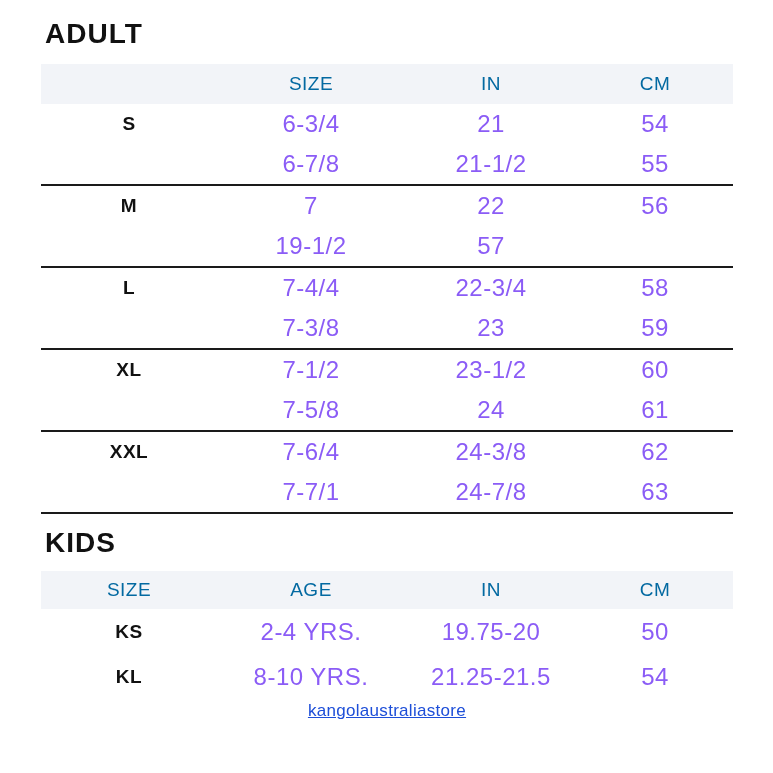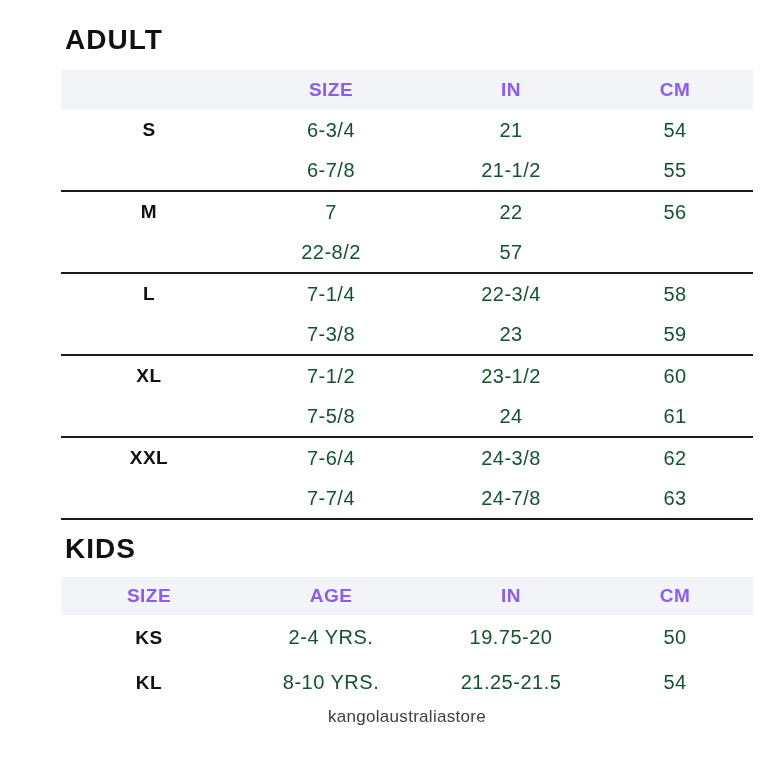--- a/index.html
+++ b/index.html
@@ -4,21 +4,21 @@
 <style>
   * { box-sizing: border-box; }
   html, body { margin: 0; padding: 0; }
   body {
     width: 773px; height: 773px;
     background: #ffffff;
     font-family: "Liberation Sans", "DejaVu Sans", sans-serif;
     color: #161616;
     overflow: hidden;
   }
-  .page { padding: 25px 40px 0 41px; margin-left: 20px; }
+  .page { padding: 19px 40px 0 41px; }
 
   .section-title {
     font-size: 28px;
     font-weight: 700;
     letter-spacing: 1px;
     margin: 0 0 0 4px;
     height: 30px;
     line-height: 30px;
     color: #111111;
   }
@@ -30,59 +30,60 @@
   .thead {
     display: grid;
     grid-template-columns: 176px 188px 172px 156px;
     background: #f2f4f8;
     height: 40px;
     align-items: center;
   }
   .kids .thead { height: 38px; }
   .th {
     text-align: center;
-    font-weight: 700;
+    font-weight: 400;
     font-size: 19px;
     letter-spacing: 0.5px;
-    color: #8b5cf6;
+    color: #0369a1;
   }
 
   .group { border-bottom: 2px solid #1a1a1a; }
 
   .tr {
     display: grid;
     grid-template-columns: 176px 188px 172px 156px;
     height: 40px;
     align-items: center;
   }
   .kids .tr { height: 45px; }
 
   .td {
     text-align: center;
-    font-size: 20px;
-    color: #14532d;
+    font-size: 24px;
+    color: #8b5cf6;
     letter-spacing: 0.5px;
   }
   .td.label {
     font-weight: 700;
     font-size: 19px;
     color: #111111;
     letter-spacing: 0.5px;
   }
 
   .kids-title { margin-top: 14px; }
 
   .watermark {
     width: 692px;
     text-align: center;
     font-size: 17px;
-    color: #404040;
+    color: #1d4ed8;
     letter-spacing: 0.3px;
     margin-top: 2px;
     line-height: 20px;
+    text-decoration: underline;
   }
 </style>
 </head>
 <body>
 
 <div class="page">
 
   <h1 class="section-title">ADULT</h1>
 
   <div class="table adult">
@@ -110,29 +111,29 @@
 
     <div class="group">
       <div class="tr">
         <div class="td label">M</div>
         <div class="td">7</div>
         <div class="td">22</div>
         <div class="td">56</div>
       </div>
       <div class="tr">
         <div class="td label"></div>
-        <div class="td">22-8/2</div>
+        <div class="td">19-1/2</div>
         <div class="td">57</div>
       </div>
     </div>
 
     <div class="group">
       <div class="tr">
         <div class="td label">L</div>
-        <div class="td">7-1/4</div>
+        <div class="td">7-4/4</div>
         <div class="td">22-3/4</div>
         <div class="td">58</div>
       </div>
       <div class="tr">
         <div class="td label"></div>
         <div class="td">7-3/8</div>
         <div class="td">23</div>
         <div class="td">59</div>
       </div>
     </div>
@@ -154,21 +155,21 @@
 
     <div class="group">
       <div class="tr">
         <div class="td label">XXL</div>
         <div class="td">7-6/4</div>
         <div class="td">24-3/8</div>
         <div class="td">62</div>
       </div>
       <div class="tr">
         <div class="td label"></div>
-        <div class="td">7-7/4</div>
+        <div class="td">7-7/1</div>
         <div class="td">24-7/8</div>
         <div class="td">63</div>
       </div>
     </div>
   </div>
 
   <h1 class="section-title kids-title">KIDS</h1>
 
   <div class="table kids">
     <div class="thead">

